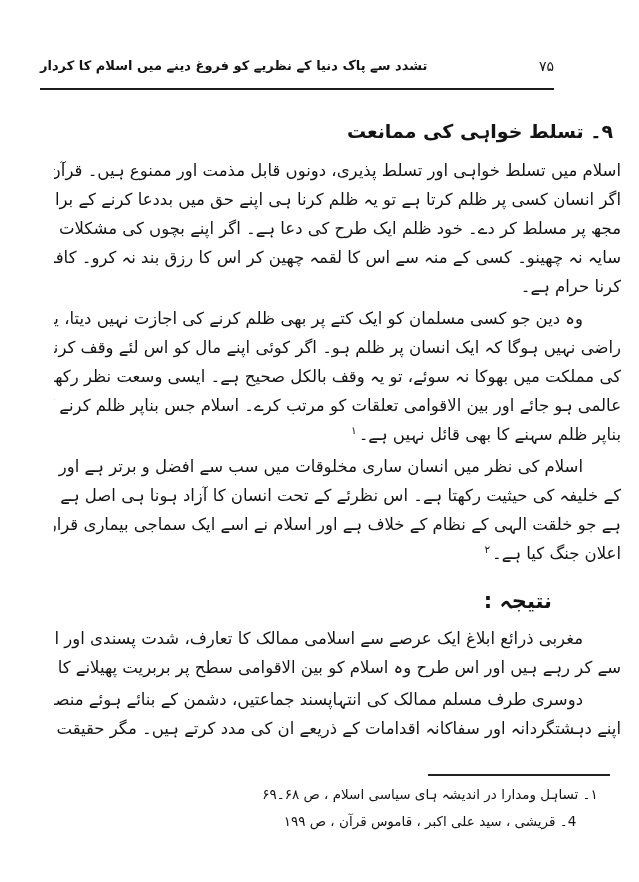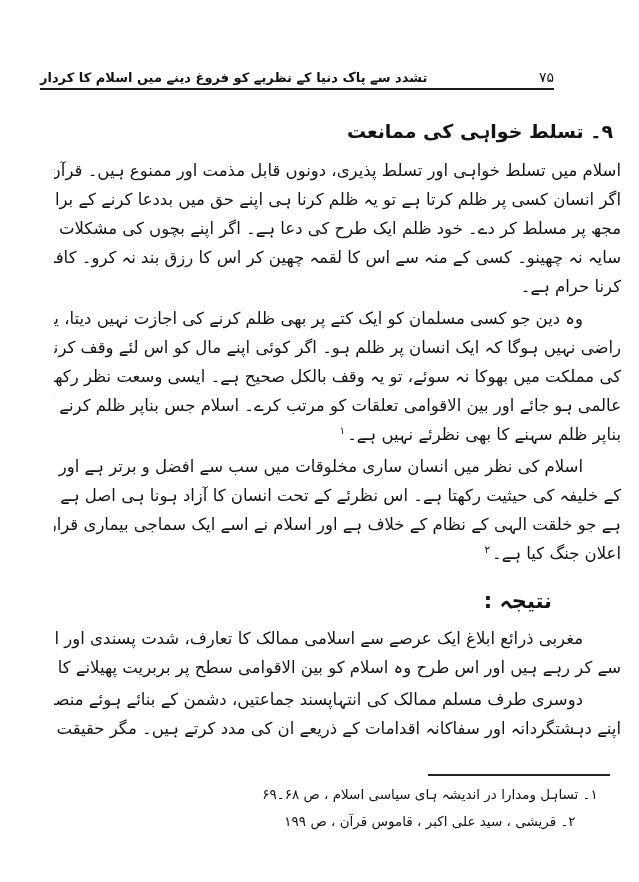--- a/index.html
+++ b/index.html
@@ -19,21 +19,21 @@
 
   
   .header-row {
     position: absolute;
     top: 58px;
     left: 40px;
     width: 514px;
     height: 27px;
     display: flex;
     justify-content: space-between;
-    align-items: flex-end;
+    align-items: flex-start;
     gap: 36px;
   }
   .header-title {
     direction: rtl;
     font-size: 13px;
     font-weight: bold;
     white-space: nowrap;
   }
   .page-number {
     font-size: 14px;
@@ -142,21 +142,21 @@
       <div class="line">سایہ نہ چھینو۔ کسی کے منہ سے اس کا لقمہ چھین کر اس کا رزق بند نہ کرو۔ کافر یہاں تک کہ حیوان پر بھی ظلم</div>
       <div class="line end">کرنا حرام ہے۔</div>
     </div>
 
     <div class="para">
       <div class="line indent">وہ دین جو کسی مسلمان کو ایک کتے پر بھی ظلم کرنے کی اجازت نہیں دیتا، یقیناً وہ اس بات سے بھی</div>
       <div class="line">راضی نہیں ہوگا کہ ایک انسان پر ظلم ہو۔ اگر کوئی اپنے مال کو اس لئے وقف کرنا چاہے کہ کوئی یہودی اس</div>
       <div class="line">کی مملکت میں بھوکا نہ سوئے، تو یہ وقف بالکل صحیح ہے۔ ایسی وسعت نظر رکھنے والے دین کو حق ہے کہ وہ</div>
       <div class="line">عالمی ہو جائے اور بین الاقوامی تعلقات کو مرتب کرے۔ اسلام جس بناپر ظلم کرنے کی اجازت نہیں دیتا اسی</div>
       <div class="line end">
-        <span>بناپر ظلم سہنے کا بھی نظرئے نہیں ہے۔</span><sup class="fn-mark">۱</sup>
+        <span>بناپر ظلم سہنے کا بھی قائل نہیں ہے۔</span><sup class="fn-mark">۱</sup>
       </div>
     </div>
 
     <div class="para">
       <div class="line indent">اسلام کی نظر میں انسان ساری مخلوقات میں سب سے افضل و برتر ہے اور روئے زمین پر اللہ تعالی</div>
       <div class="line">کے خلیفہ کی حیثیت رکھتا ہے۔ اس نظرئے کے تحت انسان کا آزاد ہونا ہی اصل ہے اور غلامی ایک وقتی چیز</div>
       <div class="line">ہے جو خلقت الہی کے نظام کے خلاف ہے اور اسلام نے اسے ایک سماجی بیماری قرار دیتے ہوئے اس سے</div>
       <div class="line end">
         <span>اعلان جنگ کیا ہے۔</span><sup class="fn-mark">۲</sup>
       </div>
@@ -172,16 +172,16 @@
     <div class="para">
       <div class="line indent">دوسری طرف مسلم ممالک کی انتہاپسند جماعتیں، دشمن کے بنائے ہوئے منصوبوں پر چلتے ہوئے</div>
       <div class="line">اپنے دہشتگردانہ اور سفاکانہ اقدامات کے ذریعے ان کی مدد کرتے ہیں۔ مگر حقیقت یہ ہے کہ اسلام اور</div>
     </div>
 
   </div>
 
   <div class="footnotes">
     <div class="fn-rule"></div>
     <div class="fn-line">۱۔ تساہل ومدارا در اندیشہ ہای سیاسی اسلام ، ص ۶۸۔۶۹</div>
-    <div class="fn-line">۲۔ قریشی ، سید علی اکبر ، قاموس قرآن ، ص ۱۹۹</div>
+    <div class="fn-line">4۔ قریشی ، سید علی اکبر ، قاموس قرآن ، ص ۱۹۹</div>
   </div>
 
 </div>
 
 </body></html>

